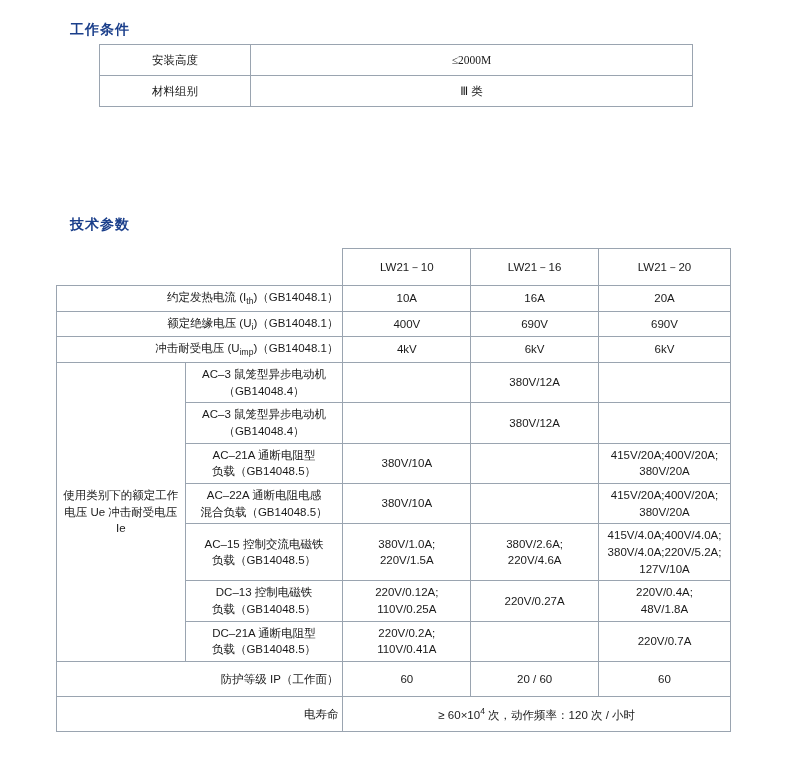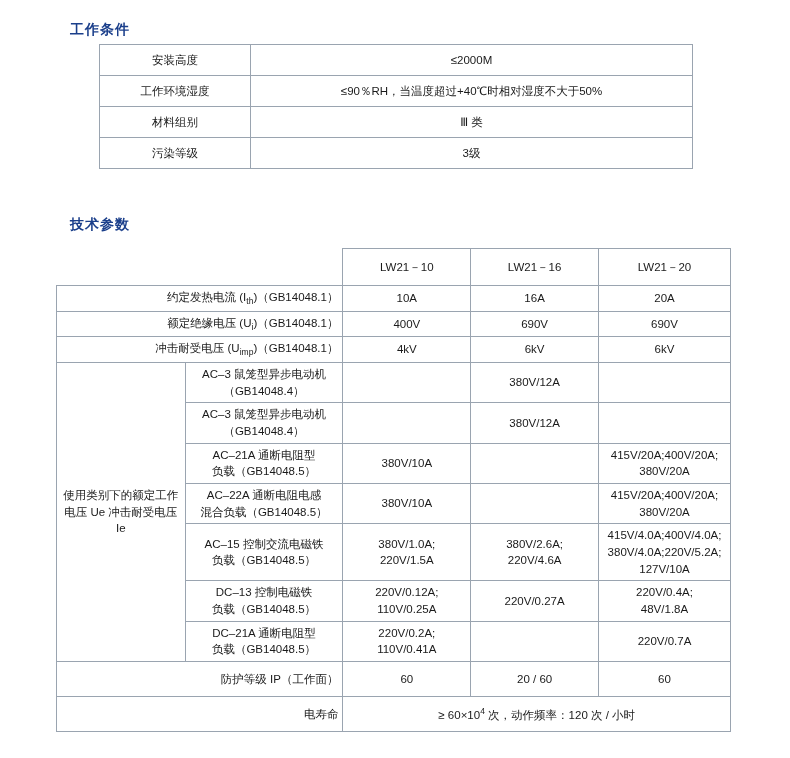--- a/index.html
+++ b/index.html
@@ -40,20 +40,21 @@
     border-collapse: collapse;
     font-size: 11.5px;
     color: #1a1a1a;
   }
   
   #conditions-table {
     position: absolute;
     left: 99px;
     top: 44px;
     width: 594px;
+    font-family: Liberation Serif, serif;
   }
   #conditions-table td {
     border: 1px solid #9aa4b0;
     height: 26px;
     text-align: center;
     vertical-align: middle;
     padding: 2px 4px;
     line-height: 1.4;
   }
   #conditions-table td.label {
@@ -121,30 +122,22 @@
 
   <div class="section-title" id="title-conditions">工作条件</div>
 
   <table id="conditions-table">
     <tbody>
       <tr>
         <td class="label">安装高度</td>
         <td>≤2000M</td>
       </tr>
       <tr>
-        <td class="label">工作环境湿度</td>
-        <td>≤90％RH，当温度超过+40℃时相对湿度不大于50%</td>
-      </tr>
-      <tr>
         <td class="label">材料组别</td>
         <td>Ⅲ 类</td>
-      </tr>
-      <tr>
-        <td class="label">污染等级</td>
-        <td>3级</td>
       </tr>
     </tbody>
   </table>
 
   <div class="section-title" id="title-specs">技术参数</div>
 
   <table id="spec-table">
     <colgroup>
       <col class="col-a">
         <col class="col-b">

